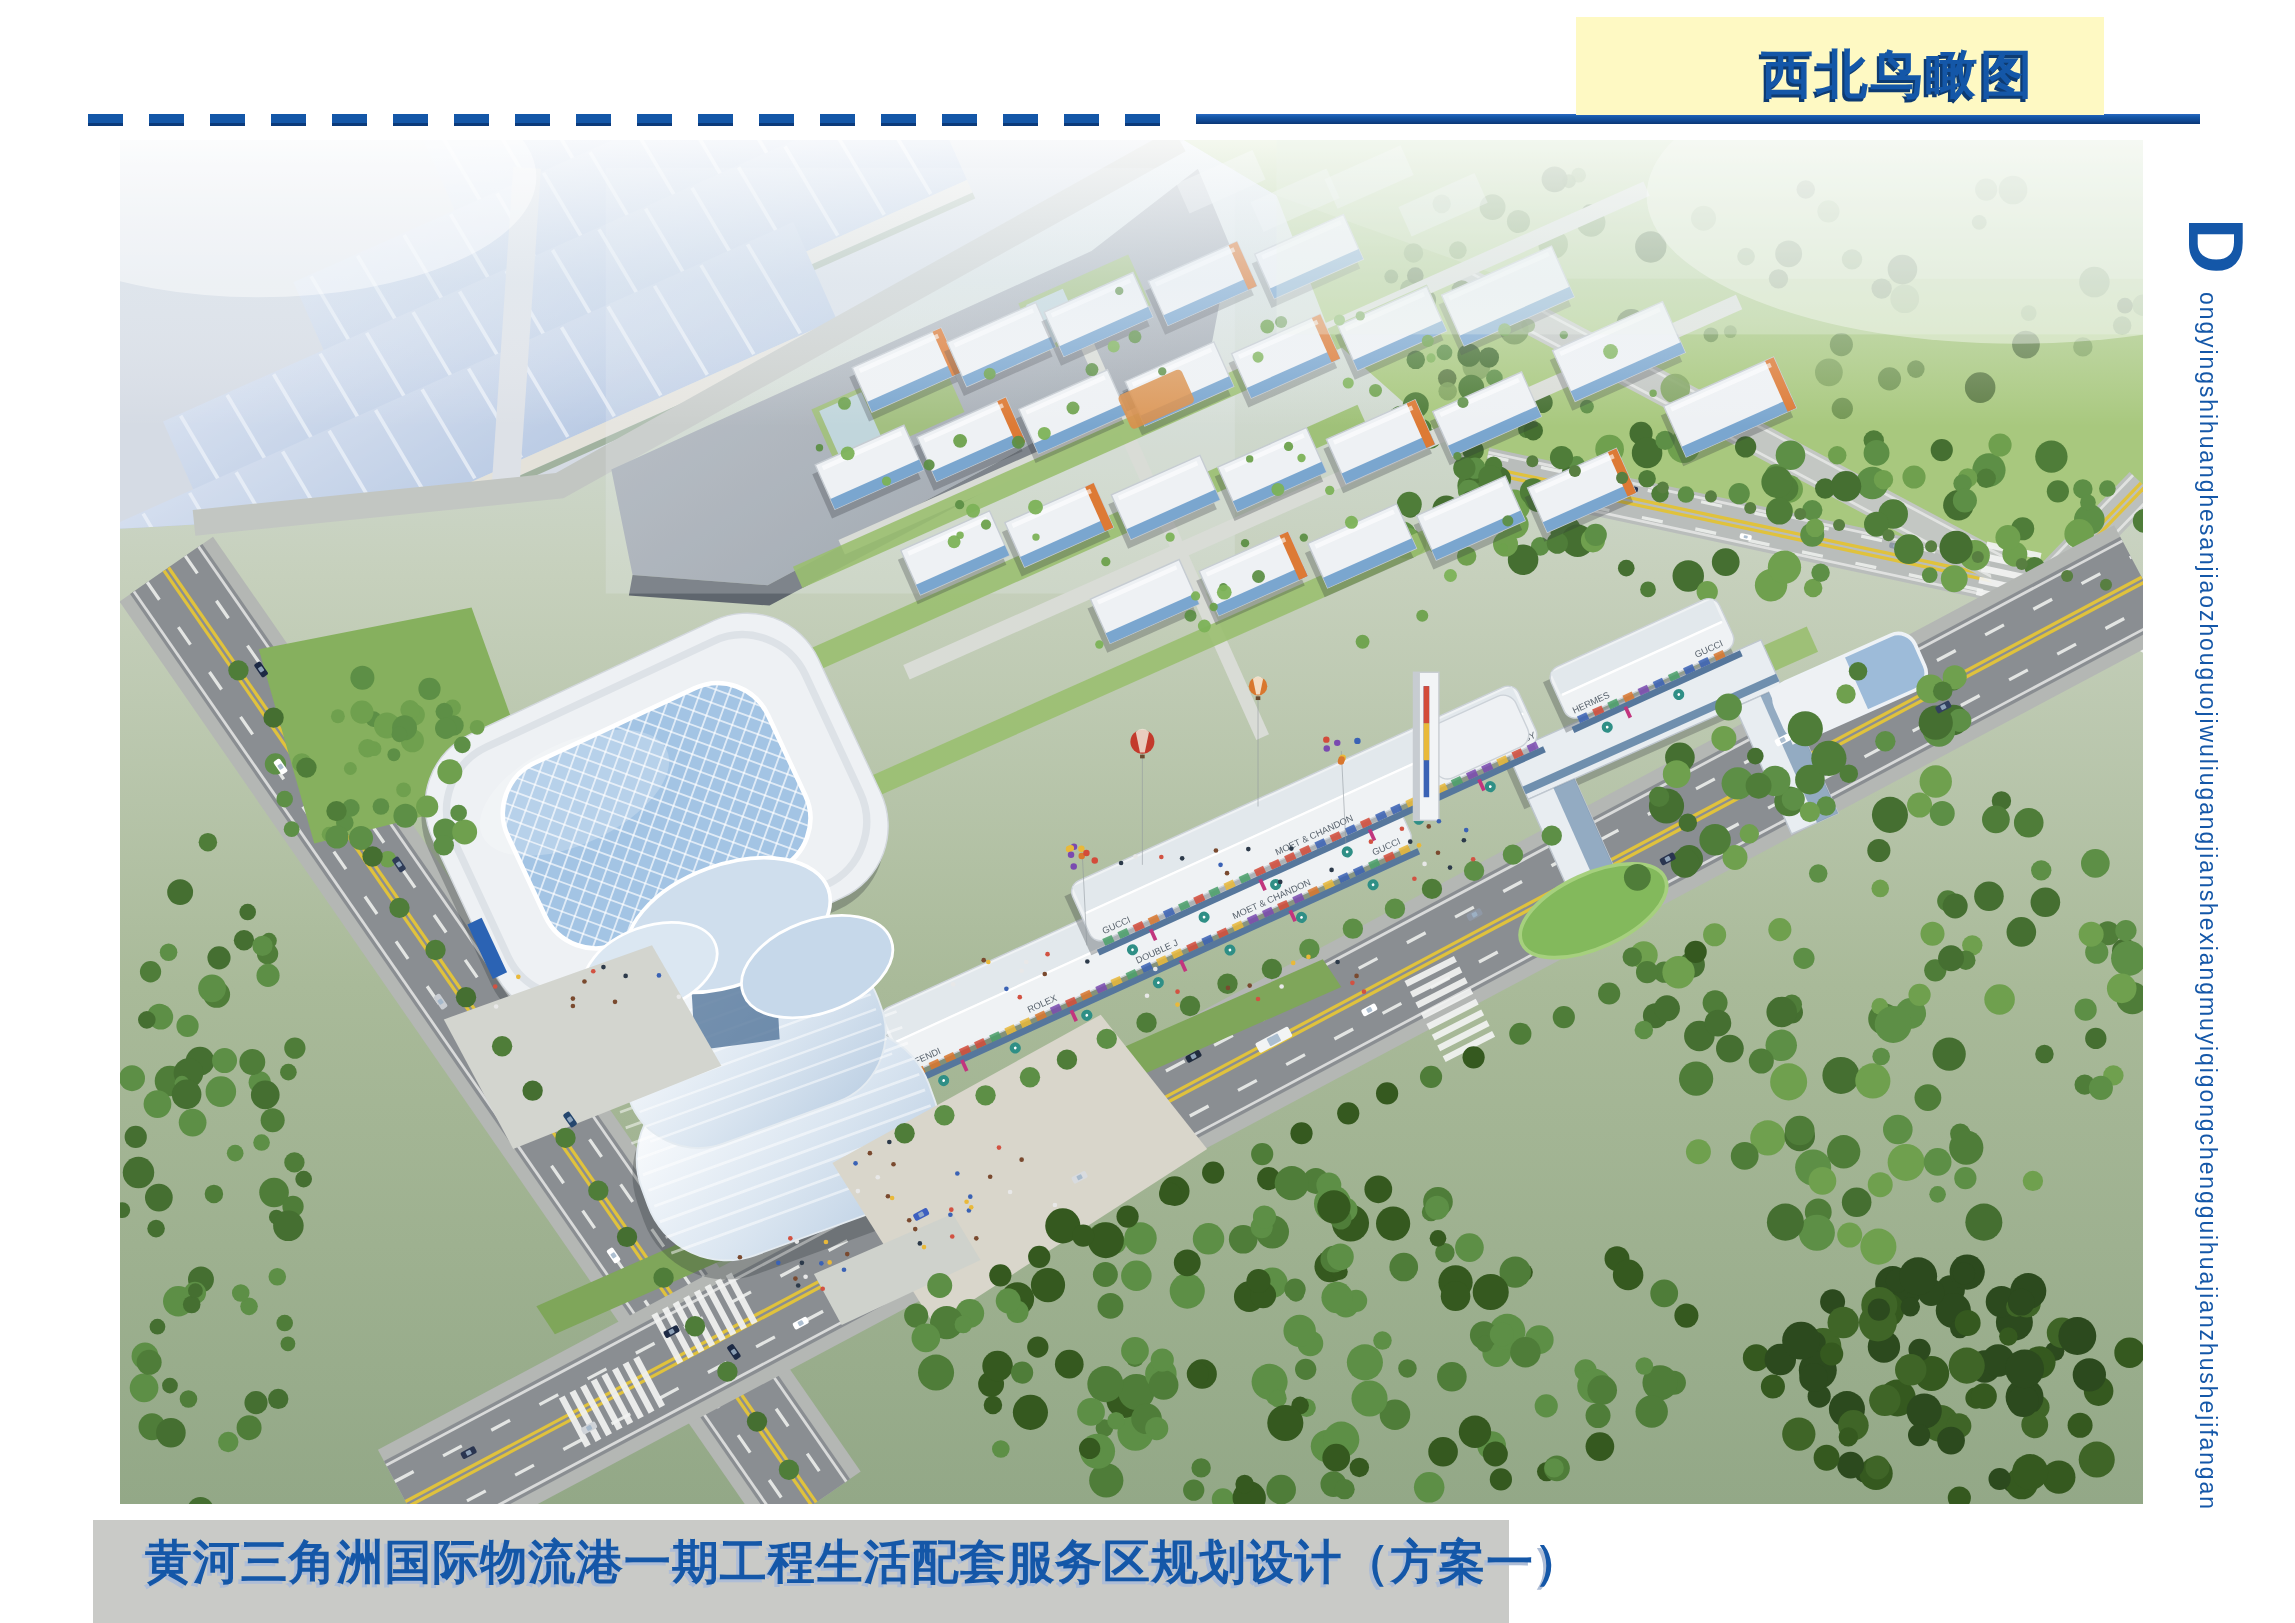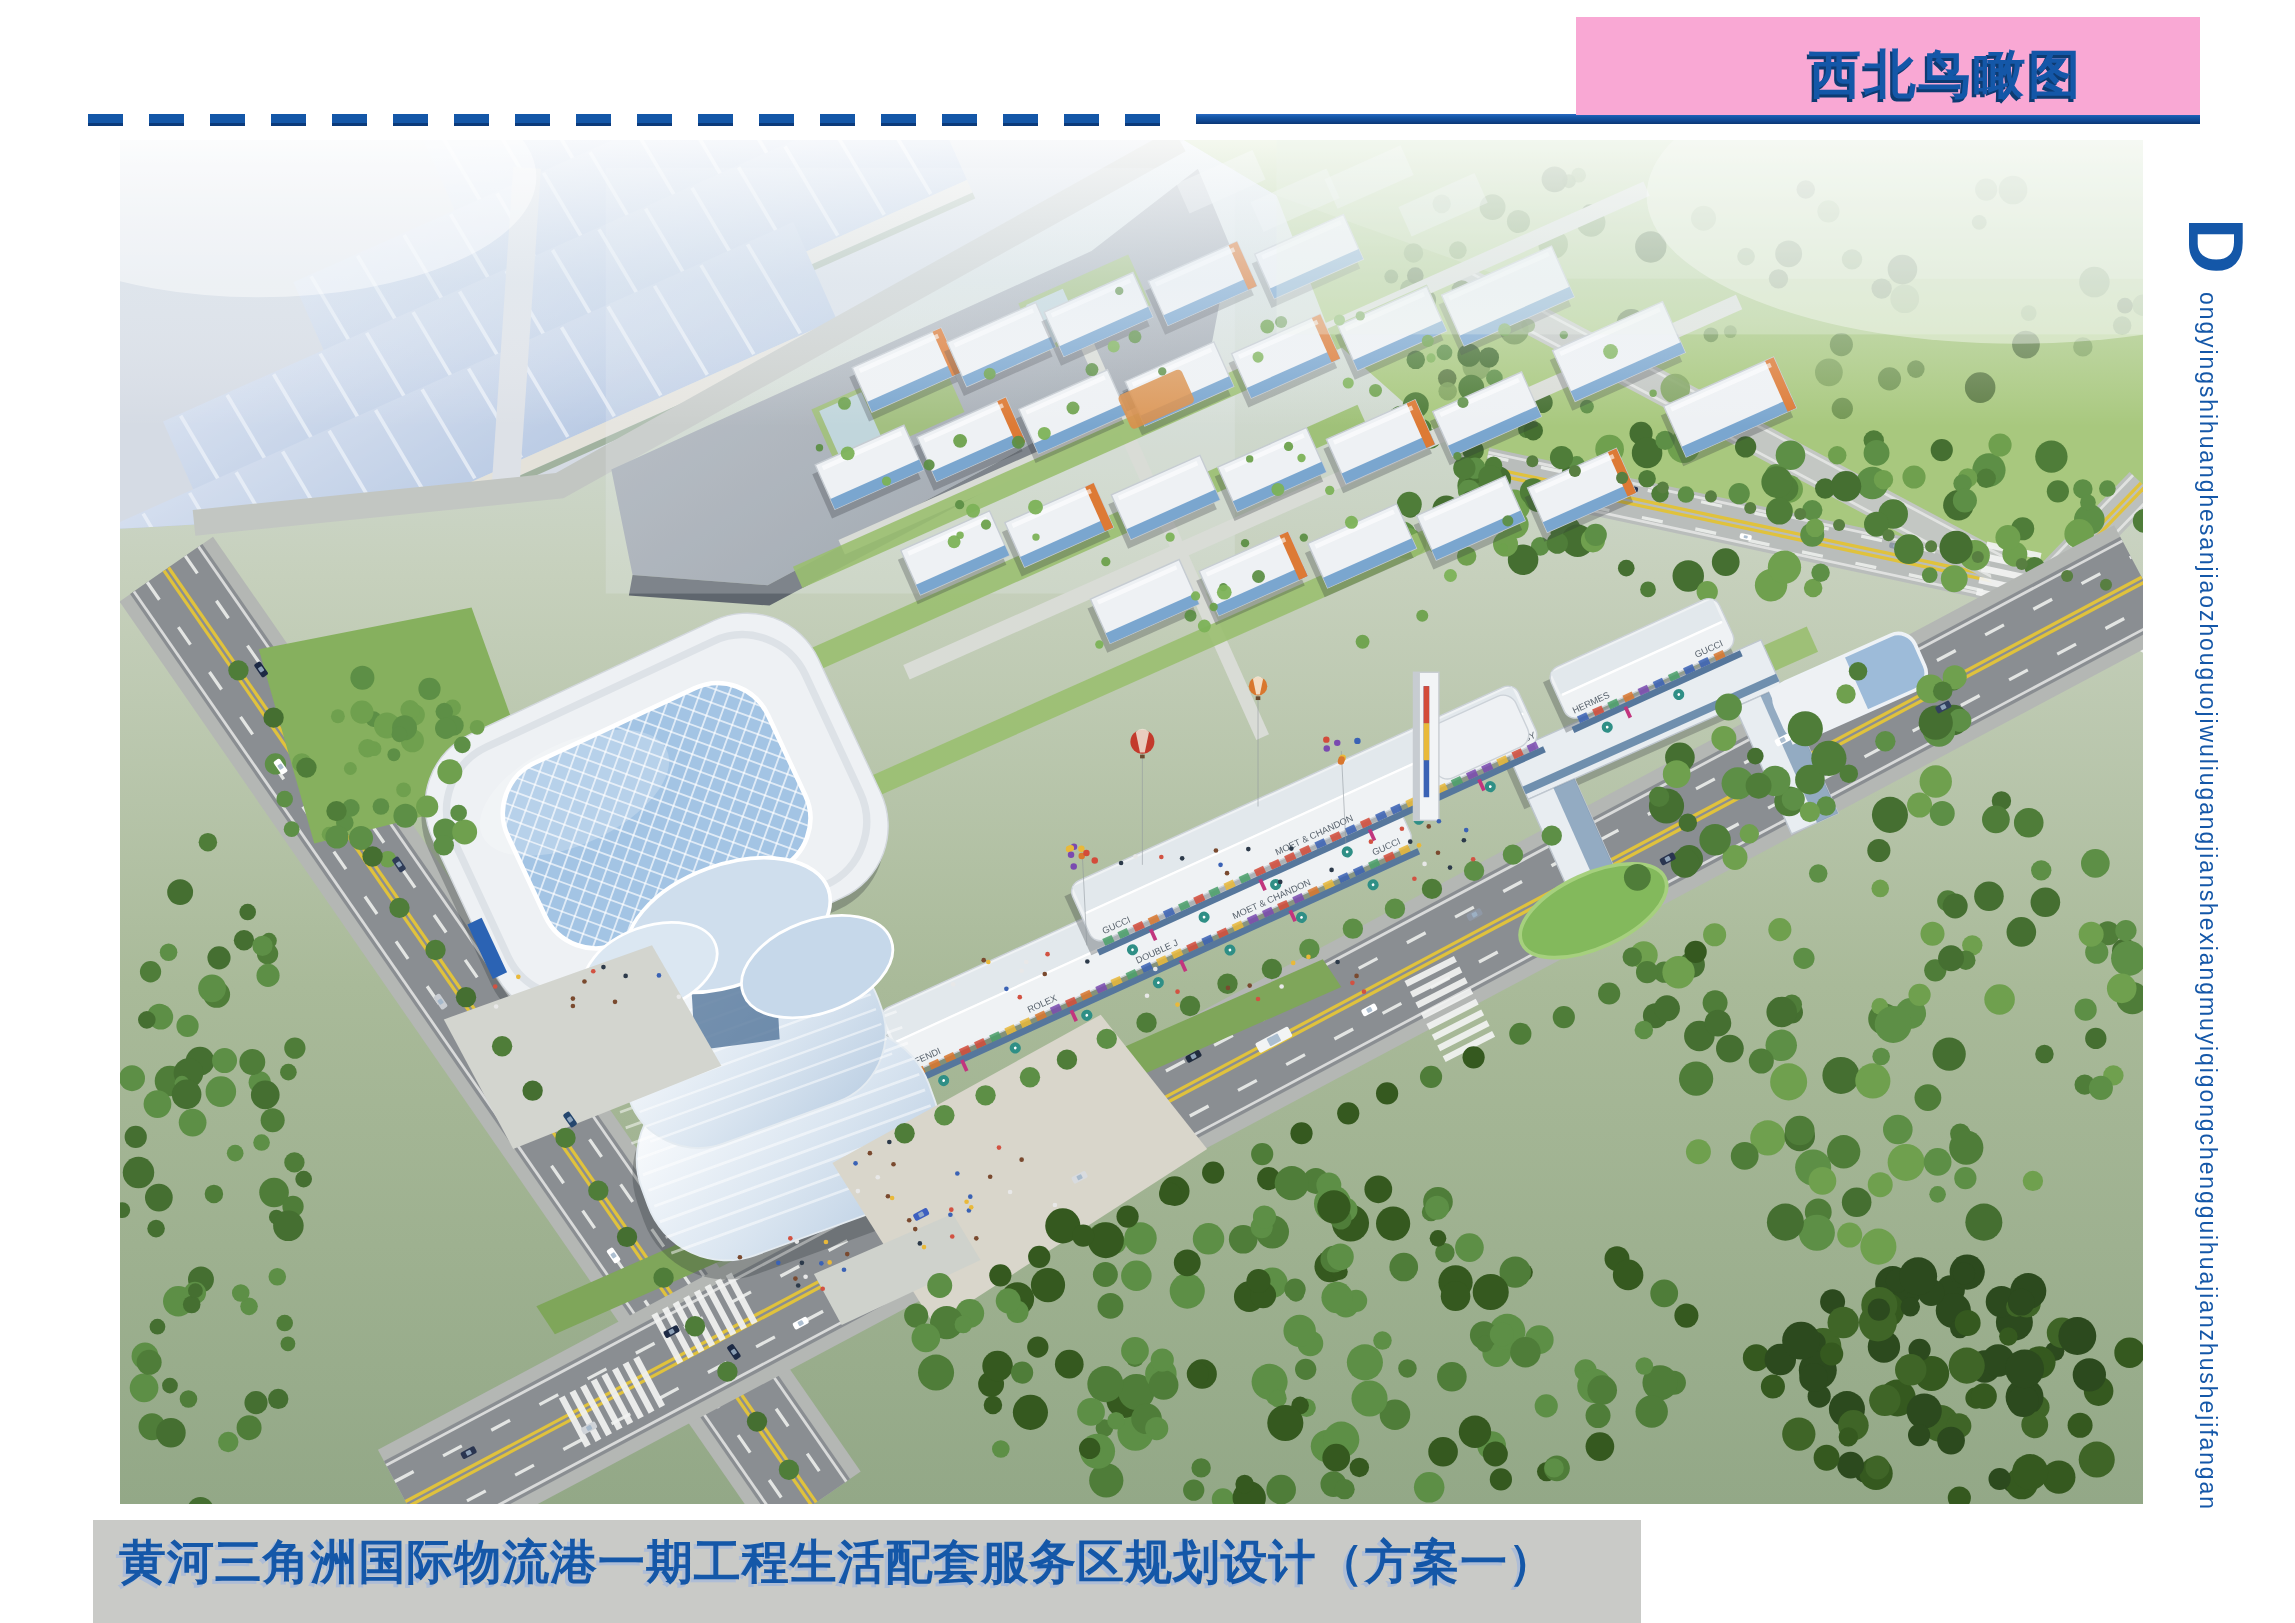--- a/index.html
+++ b/index.html
@@ -7,38 +7,38 @@
          font-family:"Liberation Sans", sans-serif;}
   
   #top-dashed-rule{position:absolute;left:88px;top:114px;width:1080px;height:9.7px;
     background:repeating-linear-gradient(90deg,#1457a8 0 35px,rgba(0,0,0,0) 35px 61px);}
   #top-dashed-rule .under{position:absolute;left:0;bottom:-1.9px;width:100%;height:2.3px;
     background:repeating-linear-gradient(90deg,#0b3a7a 0 35px,rgba(0,0,0,0) 35px 61px);}
   #top-solid-rule{position:absolute;left:1196px;top:114px;width:1004px;height:9.7px;
     background:linear-gradient(180deg,#2a6ac2 0%,#1457a8 30%,#10479１ 70%,#0a3674 100%);
     background:linear-gradient(180deg,#2a6ac2 0%,#1457a8 30%,#104791 70%,#0a3674 100%);}
   
-  #view-title-banner{position:absolute;left:1576px;top:16.7px;width:624px;height:98px;
-    background:#f9a8d4;display:flex;align-items:center;justify-content:center;
+  #view-title-banner{position:absolute;left:1576px;top:16.7px;width:528px;height:98px;
+    background:#fef9c3;display:flex;align-items:center;justify-content:center;
     padding-left:116px;padding-top:18.5px;box-sizing:border-box;}
   #view-title{font-size:52px;font-weight:bold;color:#1457a8;letter-spacing:2.8px;
     text-shadow:-2.3px 2.8px 0 #0d3b72;white-space:nowrap;}
   
   #aerial{position:absolute;left:120px;top:140px;width:2023px;height:1364px;background:#b6c2ac;overflow:hidden;}
   #aerial svg{display:block;width:100%;height:100%;}
   
   #side-caption-initial{position:absolute;left:2178px;top:209px;width:76px;height:74px;
     display:flex;align-items:center;justify-content:center;transform:rotate(90deg);
     font-size:78px;font-weight:bold;color:#1457a8;line-height:1;}
   #side-caption-text{position:absolute;left:2194px;top:292px;height:1296px;
     writing-mode:vertical-rl;font-size:23px;font-weight:500;color:#1457a8;
     letter-spacing:1.9px;white-space:nowrap;}
   
-  #footer-banner{position:absolute;left:93px;top:1520px;width:1548px;height:104px;
-    background:#c9cac7;box-sizing:border-box;padding:11px 0 0 26px;}
+  #footer-banner{position:absolute;left:93px;top:1520px;width:1416px;height:104px;
+    background:#c9cac7;box-sizing:border-box;padding:11px 0 0 52px;}
   #project-title{font-size:47px;font-weight:bold;color:#1457a8;letter-spacing:0.9px;
     text-shadow:-3.2px 3.2px 0 #aebdd6;white-space:nowrap;}
 </style>
 </head>
 <body>
 
 <div id="board">
 
   <div id="top-dashed-rule">
       <div class="under"></div>

